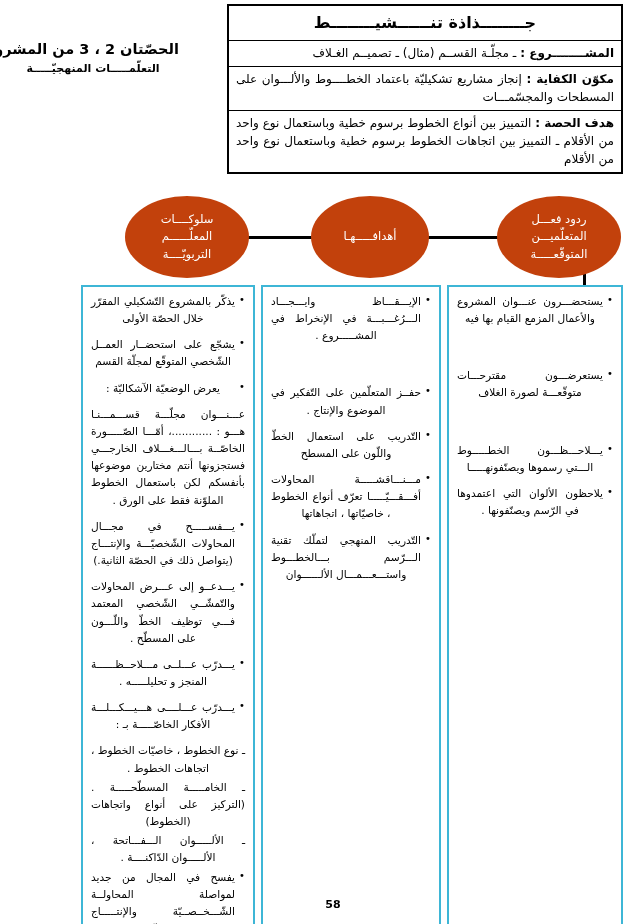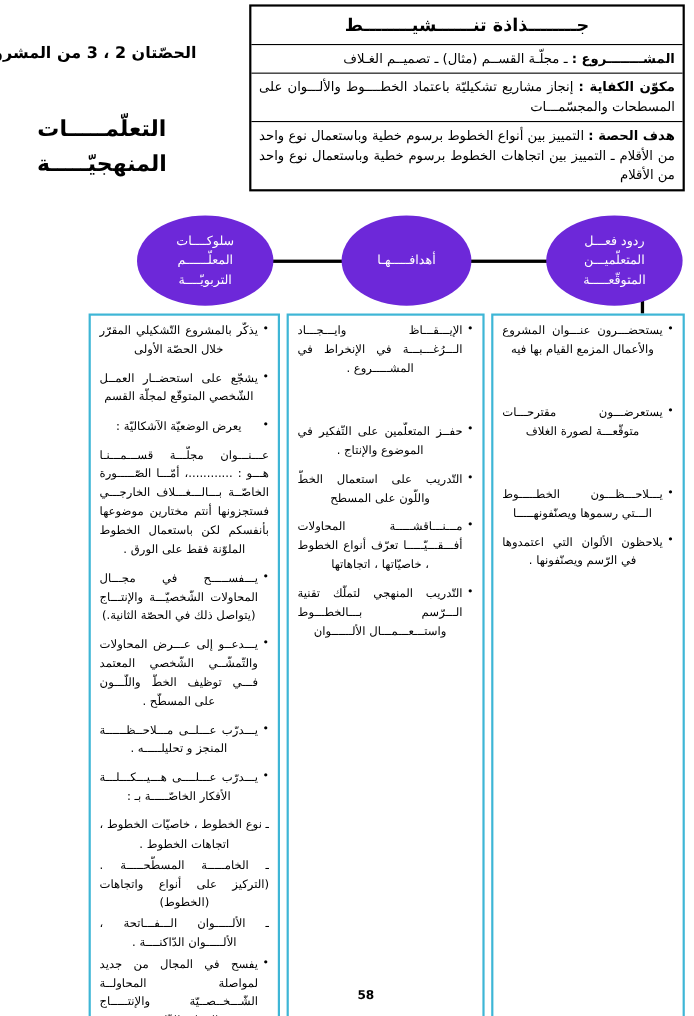--- a/index.html
+++ b/index.html
@@ -66,38 +66,38 @@
     position: absolute;
     right: 452px;
     top: 38px;
     width: 172px;
     text-align: center;
     direction: rtl;
     font-weight: bold;
     line-height: 1.55;
   }
   #doc-heading .line1 { font-size: 14.5px; white-space: nowrap; }
-  #doc-heading .line2 { font-size: 20px; margin-top: 42px; }
+  #doc-heading .line2 { font-size: 11px; }
 
   
   .hline {
     position: absolute;
     background: #000;
     height: 3px;
   }
   .vline {
     position: absolute;
     background: #000;
     width: 3px;
   }
 
   
   .oval {
     position: absolute;
-    background: #6d28d9;
+    background: #c2410c;
     border-radius: 50%;
     color: #ffffff;
     display: flex;
     align-items: center;
     justify-content: center;
     text-align: center;
     direction: rtl;
     font-size: 11.5px;
     line-height: 1.5;
     box-sizing: border-box;

